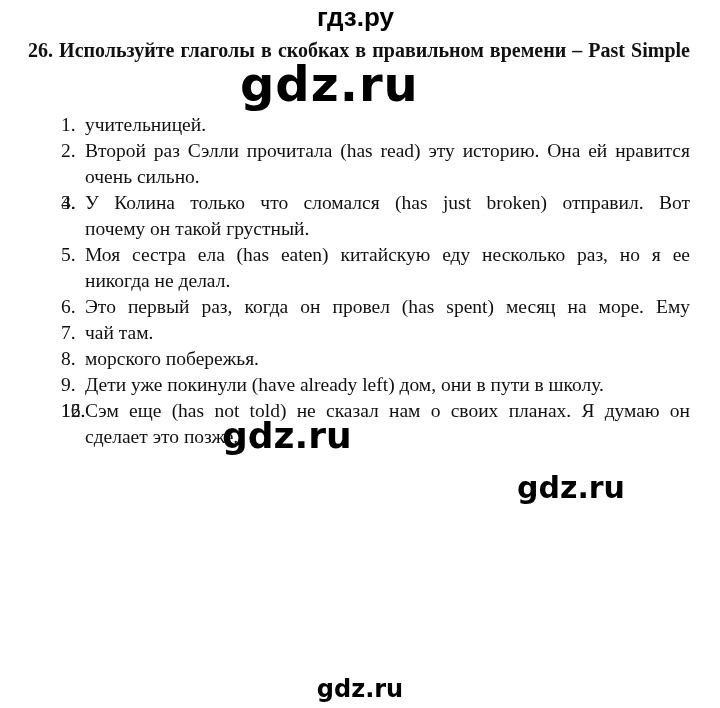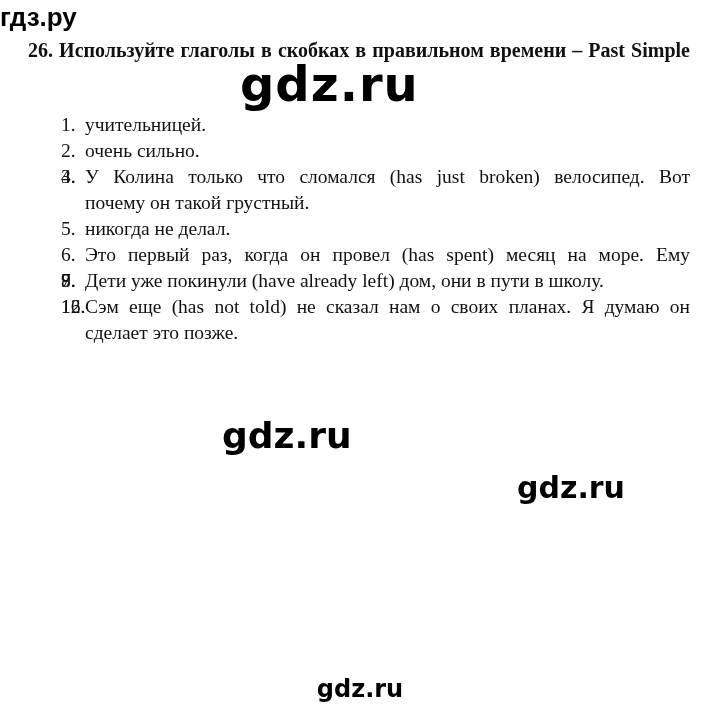--- a/index.html
+++ b/index.html
@@ -6,20 +6,21 @@
   body {
     width: 720px; height: 708px;
     position: relative;
     background: #ffffff;
     color: #111111;
     font-family: "Liberation Serif", serif;
     overflow: hidden;
   }
   .site-header {
     position: absolute; top: 2px; left: 0; right: 9px;
+    text-align: center;
   }
   .logo-top {
     font-family: "Liberation Sans", sans-serif;
     font-weight: bold;
     font-size: 26px; line-height: 30px;
     color: #000000;
   }
   .heading {
     position: absolute; top: 36px; left: 28px; right: 30px;
     font-weight: bold;
@@ -79,43 +80,47 @@
 
   <div class="wm wm-big">gdz.ru</div>
 
   <div class="task-list">
       <div class="task-item">
         <span class="item-num">1.</span>
         <div class="item-line">учительницей.</div>
       </div>
       <div class="task-item">
         <span class="item-num">2.</span>
+        <div class="item-line justify">Второй раз Сэлли прочитала (has read) эту историю. Она ей нравится</div>
         <div class="item-line">очень сильно.</div>
       </div>
       <div class="task-item">
         <span class="item-num">3.</span>
       </div>
       <div class="task-item">
         <span class="item-num">4.</span>
-        <div class="item-line justify">У Колина только что сломался (has just broken) велосипед. Вот</div>
+        <div class="item-line justify">У Колина только что сломался (has just broken) отправил. Вот</div>
         <div class="item-line">почему он такой грустный.</div>
       </div>
       <div class="task-item">
         <span class="item-num">5.</span>
+        <div class="item-line justify">Моя сестра ела (has eaten) китайскую еду несколько раз, но я ее</div>
         <div class="item-line">никогда не делал.</div>
       </div>
       <div class="task-item">
         <span class="item-num">6.</span>
         <div class="item-line justify">Это первый раз, когда он провел (has spent) месяц на море. Ему</div>
       </div>
       <div class="task-item">
         <span class="item-num">7.</span>
+        <div class="item-line">чай там.</div>
       </div>
       <div class="task-item">
         <span class="item-num">8.</span>
+        <div class="item-line">морского побережья.</div>
       </div>
       <div class="task-item">
         <span class="item-num">9.</span>
         <div class="item-line">Дети уже покинули (have already left) дом, они в пути в школу.</div>
       </div>
       <div class="task-item">
         <span class="item-num">16.</span>
       </div>
       <div class="task-item">
         <span class="item-num">12.</span>

